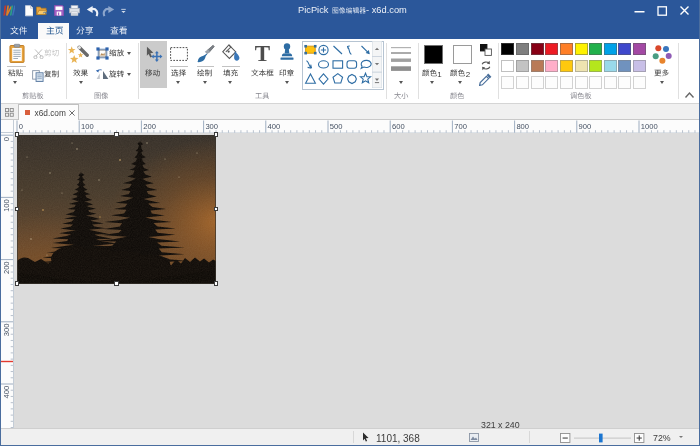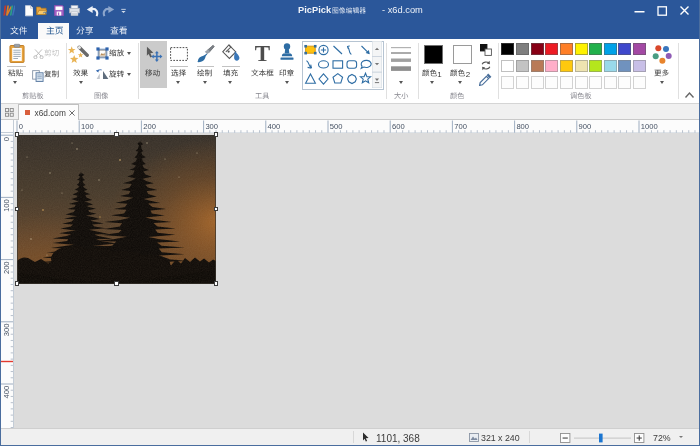--- a/index.html
+++ b/index.html
@@ -47,41 +47,41 @@
 <path d="M0.8 4.6 L6.6 1.1 L6.6 8.1 Z" fill="#eef2f8"></path>
 </svg>
 <svg class="abs" style="left:102px;top:4.5px" width="13" height="12" viewBox="0 0 13 12">
 <path d="M2.4 11.2 C0.6 7 2.8 3.6 6.8 3.9 L8.6 4.3" fill="none" stroke="#8da6cc" stroke-width="2.1"></path>
 <path d="M12.2 4.6 L6.4 1.1 L6.4 8.1 Z" fill="#8da6cc"></path>
 </svg>
 <svg class="abs" style="left:119.5px;top:8px" width="7" height="7" viewBox="0 0 8 8">
 <rect x="1.4" y="1" width="5.2" height="1" fill="#d4ddea"></rect>
 <path d="M1.6 3.4 L6.4 3.4 L4 5.8 Z" fill="#d4ddea"></path>
 </svg>
-<div class="abs" style="left:298px;top:5px;color:#eef2f8;font-size:9.3px;font-weight:bold;">PicPick</div>
+<div class="abs" style="left:298px;top:5px;color:#eef2f8;font-size:9.3px;">PicPick</div>
 <svg class="abs" style="left:331.5px;top:7.2px" width="34.0" height="8.5" viewBox="0 0 5000 1250">
       <g fill="#eef2f8" transform="translate(0 880) scale(1 -1) translate(0 0)">
         <g transform="scale(1 1)">
           <path transform="translate(0 0)" d="M375 279C455 262 557 227 613 199L644 250C588 276 487 309 407 325ZM275 152C413 135 586 95 682 61L715 117C618 149 445 188 310 203ZM84 796V-80H156V-38H842V-80H917V796ZM156 29V728H842V29ZM414 708C364 626 278 548 192 497C208 487 234 464 245 452C275 472 306 496 337 523C367 491 404 461 444 434C359 394 263 364 174 346C187 332 203 303 210 285C308 308 413 345 508 396C591 351 686 317 781 296C790 314 809 340 823 353C735 369 647 396 569 432C644 481 707 538 749 606L706 631L695 628H436C451 647 465 666 477 686ZM378 563 385 570H644C608 531 560 496 506 465C455 494 411 527 378 563Z"></path>
         </g>
         <g transform="scale(1 1)">
           <path transform="translate(1000 0)" d="M486 710H666C649 681 628 651 607 629H420C444 656 466 683 486 710ZM487 839C445 755 366 649 256 571C272 561 294 539 305 523C324 537 341 552 358 567V413H513C465 371 394 329 287 296C303 283 321 262 330 249C420 278 486 313 534 350C550 335 564 320 577 303C509 242 384 180 287 151C301 139 319 117 329 102C417 134 530 197 604 260C614 241 622 222 628 204C549 123 402 46 278 10C292 -3 311 -27 322 -44C430 -7 555 63 642 141C651 78 640 24 618 3C604 -14 589 -16 569 -16C552 -16 529 -15 503 -12C514 -31 520 -60 521 -77C544 -79 566 -79 584 -79C619 -79 645 -72 670 -45C713 -4 727 104 694 209L743 232C779 123 841 28 921 -23C932 -5 954 21 970 34C893 76 831 162 798 259C837 279 876 301 909 322L858 370C812 337 738 292 675 260C653 307 621 352 577 387L600 413H898V629H685C714 664 743 703 765 741L721 773L707 769H526L559 826ZM425 571H603C598 542 588 507 563 470H425ZM665 571H829V470H637C655 507 663 542 665 571ZM262 836C209 685 122 535 29 437C43 420 65 381 72 363C102 395 131 433 159 473V-77H230V588C270 660 305 738 333 815Z"></path>
         </g>
         <g transform="scale(1 1)">
           <path transform="translate(2000 0)" d="M40 54 58 -15C140 18 245 61 346 103L332 163C223 121 114 79 40 54ZM61 423C75 430 98 435 205 450C167 386 132 335 116 316C87 278 66 252 45 248C53 230 64 196 68 182C87 194 118 204 339 255C336 271 333 298 334 317L167 282C238 374 307 486 364 597L303 632C286 593 265 554 245 517L133 505C190 593 246 706 287 815L215 840C179 719 112 587 91 554C71 520 55 496 38 491C46 473 57 438 61 423ZM624 350V202H541V350ZM675 350H746V202H675ZM481 412V-72H541V143H624V-47H675V143H746V-46H797V143H871V-7C871 -14 868 -16 861 -17C854 -17 836 -17 814 -16C822 -32 829 -56 831 -73C867 -73 890 -71 908 -62C926 -52 930 -35 930 -8V413L871 412ZM797 350H871V202H797ZM605 826C621 798 637 762 648 732H414V515C414 361 405 139 314 -21C329 -28 360 -50 372 -63C465 99 482 335 483 498H920V732H729C717 765 697 811 675 846ZM483 668H850V561H483Z"></path>
         </g>
         <g transform="scale(1 1)">
           <path transform="translate(3000 0)" d="M551 751H819V650H551ZM482 808V594H892V808ZM81 332C89 340 119 346 153 346H244V202L40 167L56 94L244 132V-76H313V146L427 169L423 234L313 214V346H405V414H313V568H244V414H148C176 483 204 565 228 650H412V722H247C255 756 263 791 269 825L196 840C191 801 183 761 174 722H47V650H157C136 570 115 504 105 479C88 435 75 403 58 398C66 380 77 346 81 332ZM815 472V386H560V472ZM400 76 412 8 815 40V-80H885V46L959 52L960 115L885 110V472H953V535H423V472H491V82ZM815 329V242H560V329ZM815 185V105L560 86V185Z"></path>
         </g>
         <g transform="scale(1 1)">
           <path transform="translate(4000 0)" d="M196 730H366V589H196ZM622 730H802V589H622ZM614 484C656 468 706 443 740 420H452C475 452 495 485 511 518L437 532V795H128V524H431C415 489 392 454 364 420H52V353H298C230 293 141 239 30 198C45 184 64 158 72 141L128 165V-80H198V-51H365V-74H437V229H246C305 267 355 309 396 353H582C624 307 679 264 739 229H555V-80H624V-51H802V-74H875V164L924 148C934 166 955 194 972 208C863 234 751 288 675 353H949V420H774L801 449C768 475 704 506 653 524ZM553 795V524H875V795ZM198 15V163H365V15ZM624 15V163H802V15Z"></path>
         </g>
       </g>
     </svg>
-<div class="abs" style="left:366px;top:5px;color:#eef2f8;font-size:9.3px;margin-left:16px;">- x6d.com</div>
+<div class="abs" style="left:366px;top:5px;color:#eef2f8;font-size:9.3px;">- x6d.com</div>
 <svg class="abs" style="left:630px;top:0" width="70" height="22" viewBox="0 0 70 22">
 <rect x="4.5" y="11" width="10" height="1.5" fill="#fff"></rect>
 <rect x="28" y="6.8" width="8.4" height="8.4" fill="none" stroke="#fff" stroke-width="1.3"></rect>
 <path d="M50.5 6.5 L58.5 14.5 M58.5 6.5 L50.5 14.5" stroke="#fff" stroke-width="1.4"></path>
 </svg>
 <div class="abs" style="left:0;top:22px;width:700px;height:16.5px;background:#2b579a;"></div>
 <div class="abs" style="left:38px;top:23px;width:31px;height:15.5px;background:#fafafa;"></div>
 <svg class="abs" style="left:9.5px;top:26px" width="17.6" height="11.0" viewBox="0 0 2000 1250">
       <g fill="#f2f5fa" transform="translate(0 880) scale(1 -1) translate(0 0)">
         <g transform="scale(1 1)">
@@ -830,21 +830,21 @@
 <div class="abs" style="left:353px;top:431px;width:1px;height:12px;background:#d8d8d8;"></div>
 <div class="abs" style="left:529px;top:431px;width:1px;height:12px;background:#d8d8d8;"></div>
 <svg class="abs" style="left:362px;top:432px" width="8" height="10" viewBox="0 0 8 10">
 <path d="M1 0.5 L6.6 6 L3.8 6.2 L5.2 9 L3.8 9.6 L2.6 6.8 L1 8.4 Z" fill="#2c2c2c"></path>
 </svg>
 <div class="abs" style="left:376px;top:433px;font-size:10px;color:#3c3c3c;">1101, 368</div>
 <svg class="abs" style="left:469px;top:433px" width="10" height="9" viewBox="0 0 10 9">
 <rect x="0.5" y="0.5" width="9" height="8" fill="#e9edf2" stroke="#8a95a5" stroke-width="0.9"></rect>
 <path d="M1.5 7 L4 3.6 L5.8 5.8 L7 4.4 L8.6 7 Z" fill="#7d8ba0"></path>
 </svg>
-<div class="abs" style="left:481px;top:433px;font-size:8.8px;color:#3c3c3c;">321 x 240</div>
+<div class="abs" style="left:481px;top:420px;font-size:8.8px;color:#3c3c3c;">321 x 240</div>
 <svg class="abs" style="left:560px;top:433px" width="85" height="10" viewBox="0 0 85 10">
 <rect x="0.5" y="0.5" width="9.4" height="9" fill="#fdfdfd" stroke="#8f8f8f" stroke-width="0.9"></rect>
 <rect x="2.6" y="4.5" width="5.2" height="1.1" fill="#444"></rect>
 <rect x="14" y="4.6" width="57" height="1" fill="#c3c3c3"></rect>
 <rect x="39" y="0.6" width="3.6" height="8.8" fill="#1c76d1"></rect>
 <rect x="74.5" y="0.5" width="9.4" height="9" fill="#fdfdfd" stroke="#8f8f8f" stroke-width="0.9"></rect>
 <rect x="76.6" y="4.5" width="5.2" height="1.1" fill="#444"></rect>
 <rect x="78.7" y="2.4" width="1.1" height="5.3" fill="#444"></rect>
 </svg>
 <div class="abs" style="left:653px;top:433px;font-size:8.8px;color:#3c3c3c;">72%</div>

